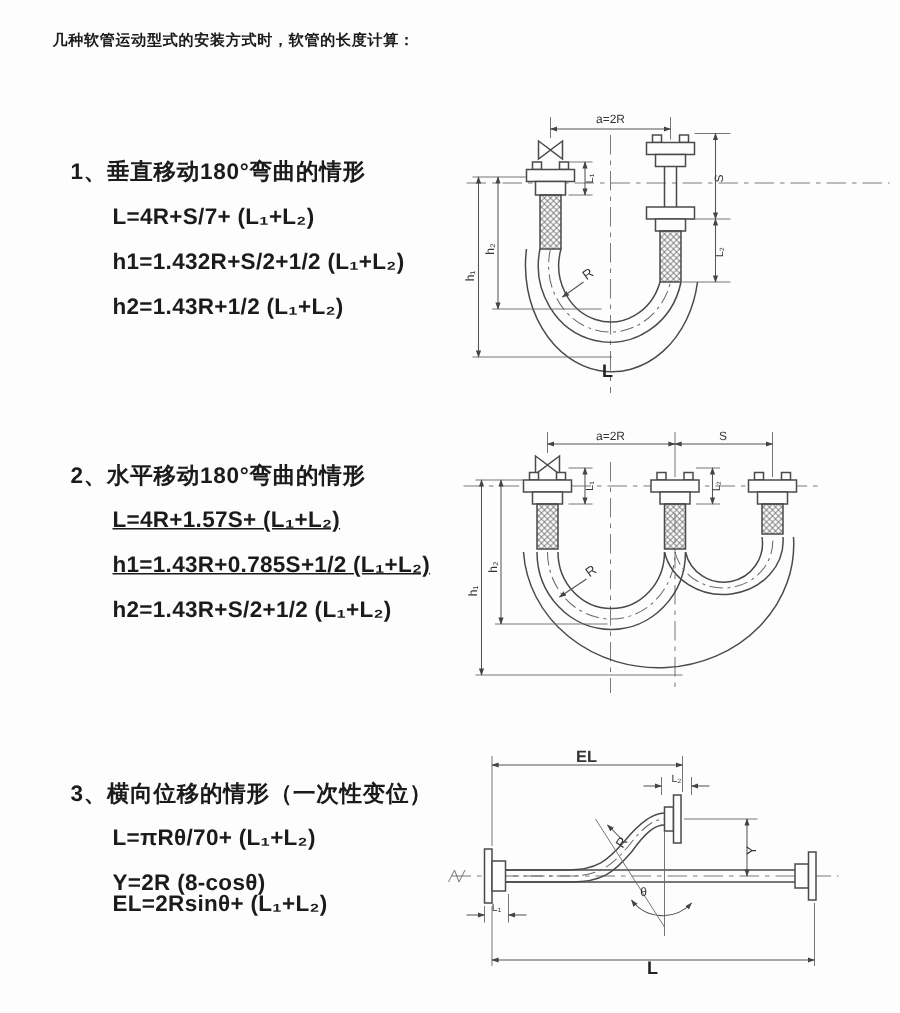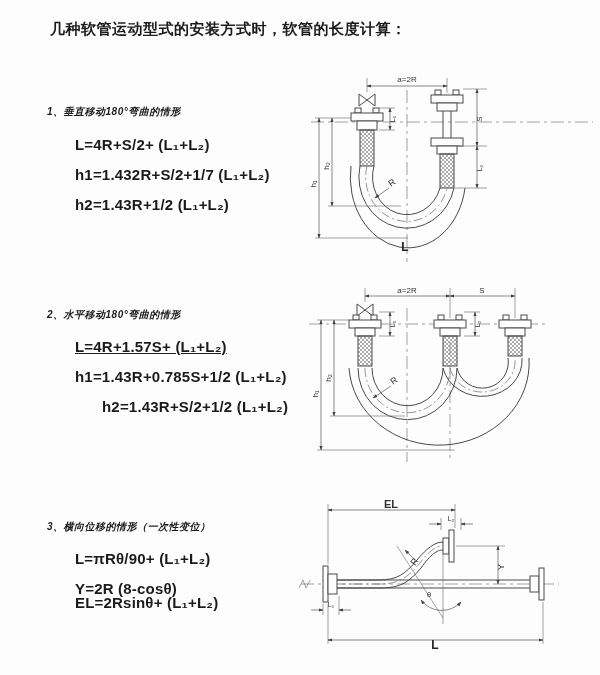--- a/index.html
+++ b/index.html
@@ -5,26 +5,26 @@
   html,body{margin:0;padding:0;}
   body{
     width:600px;height:675px;
     background:#fdfdfd;
     font-family:"Liberation Sans","DejaVu Sans",sans-serif;
     color:#1b1b1b;
     position:relative;
     overflow:hidden;
   }
   .title{
-    position:absolute;left:50px;top:20px;
-    font-size:15px;font-weight:bold;letter-spacing:0.5px;
+    position:absolute;left:35px;top:20px;
+    font-size:10px;font-weight:bold;letter-spacing:0.5px;
   }
   .sec-heading{
     position:absolute;left:47px;
-    font-size:10px;font-weight:bold;letter-spacing:0.5px;font-style:italic;
+    font-size:15px;font-weight:bold;letter-spacing:0.5px;
   }
   .formula{
     position:absolute;left:75px;
     font-size:15px;font-weight:bold;letter-spacing:0.2px;
   }
   .diagram{position:absolute;text-align:right;}
   svg{display:block;}
   svg text{
     font-family:"Liberation Sans","DejaVu Sans",sans-serif;
     fill:#333;
@@ -41,31 +41,31 @@
   .dim-lbl-sm{font-size:7px;}
   .big-lbl{font-size:12px;font-weight:bold;fill:#222;}
   .r-lbl{font-size:9px;}
 </style>
 </head>
 <body>
 
 <div class="title">几种软管运动型式的安装方式时，软管的长度计算：</div>
 
 <div class="sec-heading" style="top:105px;">1、垂直移动180°弯曲的情形</div>
-<div class="formula" style="top:136px;">L=4R+S/2+ (L₁+L₂)</div>
-<div class="formula" style="top:166px;">h1=1.432R+S/2+1/7 (L₁+L₂)</div>
+<div class="formula" style="top:136px;">L=4R+S/7+ (L₁+L₂)</div>
+<div class="formula" style="top:166px;">h1=1.432R+S/2+1/2 (L₁+L₂)</div>
 <div class="formula" style="top:196px;">h2=1.43R+1/2 (L₁+L₂)</div>
 
 <div class="sec-heading" style="top:308px;">2、水平移动180°弯曲的情形</div>
 <div class="formula" style="top:338px;text-decoration:underline;">L=4R+1.57S+ (L₁+L₂)</div>
-<div class="formula" style="top:368px;">h1=1.43R+0.785S+1/2 (L₁+L₂)</div>
-<div class="formula" style="top:398px;margin-left:27px;">h2=1.43R+S/2+1/2 (L₁+L₂)</div>
+<div class="formula" style="top:368px;text-decoration:underline;">h1=1.43R+0.785S+1/2 (L₁+L₂)</div>
+<div class="formula" style="top:398px;">h2=1.43R+S/2+1/2 (L₁+L₂)</div>
 
 <div class="sec-heading" style="top:520px;">3、横向位移的情形（一次性变位）</div>
-<div class="formula" style="top:550px;">L=πRθ/90+ (L₁+L₂)</div>
+<div class="formula" style="top:550px;">L=πRθ/70+ (L₁+L₂)</div>
 <div class="formula" style="top:580px;">Y=2R (8-cosθ)</div>
 <div class="formula" style="top:594px;">EL=2Rsinθ+ (L₁+L₂)</div>
 
 <div class="diagram" style="left:305px;top:66px;">
 <svg width="295" height="200" viewBox="0 0 295 200">
   <defs>
     <marker id="ar1" viewBox="0 0 10 10" refX="9" refY="5" markerWidth="7" markerHeight="7" orient="auto-start-reverse">
       <path d="M0,1.5 L10,5 L0,8.5 z" fill="#444"></path>
     </marker>
     <pattern id="hatch1" patternUnits="userSpaceOnUse" width="4" height="4">

